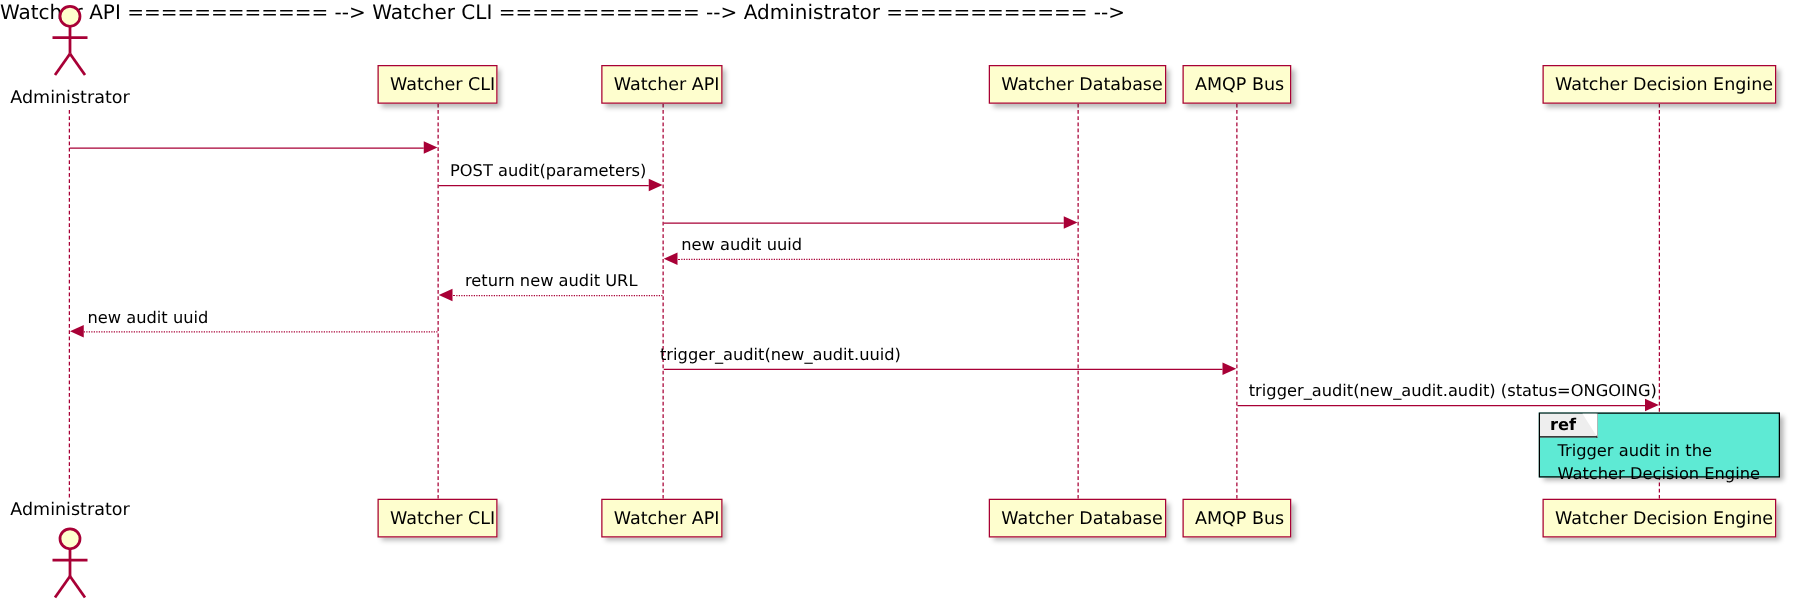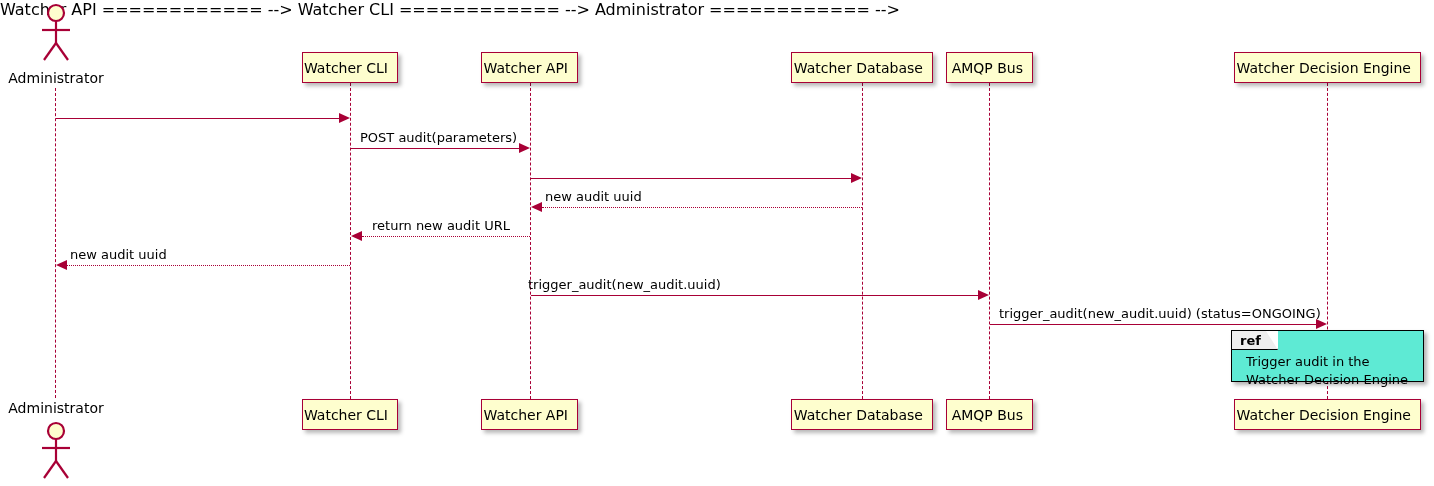--- a/index.html
+++ b/index.html
@@ -21,21 +21,21 @@
   
   .participant {
     position: absolute;
     background: #FEFECE;
     border: 1.5px solid #A80036;
     color: #000000;
     font-size: 14px;
     line-height: 1;
     display: flex;
     align-items: center;
-    justify-content: flex-end;
+    justify-content: flex-start;
     white-space: nowrap;
     box-shadow: 3px 3px 4px rgba(0,0,0,0.28);
     padding: 0 9px;
   }
   
   .actor-svg { position: absolute; }
   .actor-label {
     position: absolute;
     font-size: 14px;
     color: #000000;
@@ -191,21 +191,21 @@
   <div class="msg-label" style="left:70px; top:248px;">new audit uuid</div>
   <div class="msg-line dotted" style="left:67px; top:265px; width:283px;"></div>
   <div class="arrow-head left" style="left:56px; top:260px;"></div>
 
   
   <div class="msg-label" style="left:528px; top:278px;">trigger_audit(new_audit.uuid)</div>
   <div class="msg-line" style="left:531px; top:295px; width:447px;"></div>
   <div class="arrow-head right" style="left:978px; top:290px;"></div>
 
   
-  <div class="msg-label" style="left:999px; top:307px;">trigger_audit(new_audit.uuid) (status=ONGOING)</div>
+  <div class="msg-label" style="left:999px; top:307px;">trigger_audit(new_audit.audit) (status=ONGOING)</div>
   <div class="msg-line" style="left:990px; top:324px; width:326px;"></div>
   <div class="arrow-head right" style="left:1316px; top:319px;"></div>
 
   
   <div class="ref-box" style="left:1231px; top:330px; width:193px; height:52px;">
     <div class="ref-tab">
       <span>ref</span>
     </div>
     <div class="ref-text">Trigger audit in the
 Watcher Decision Engine</div>

